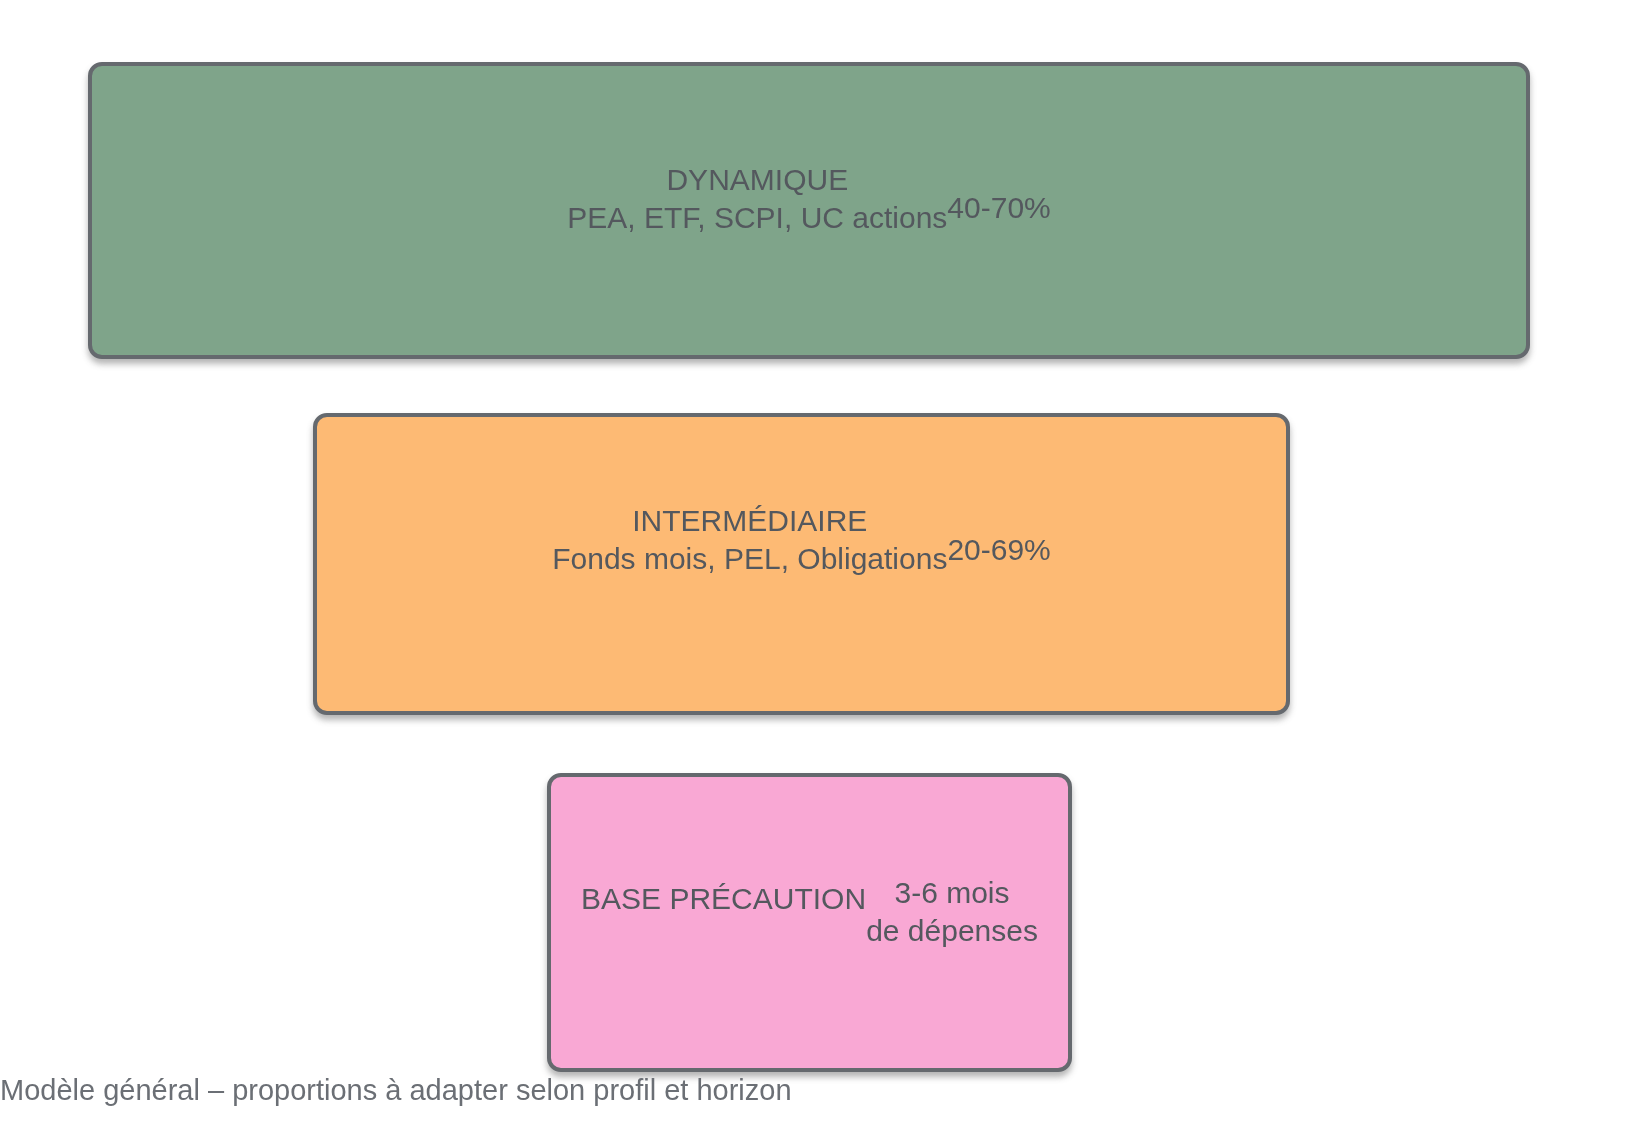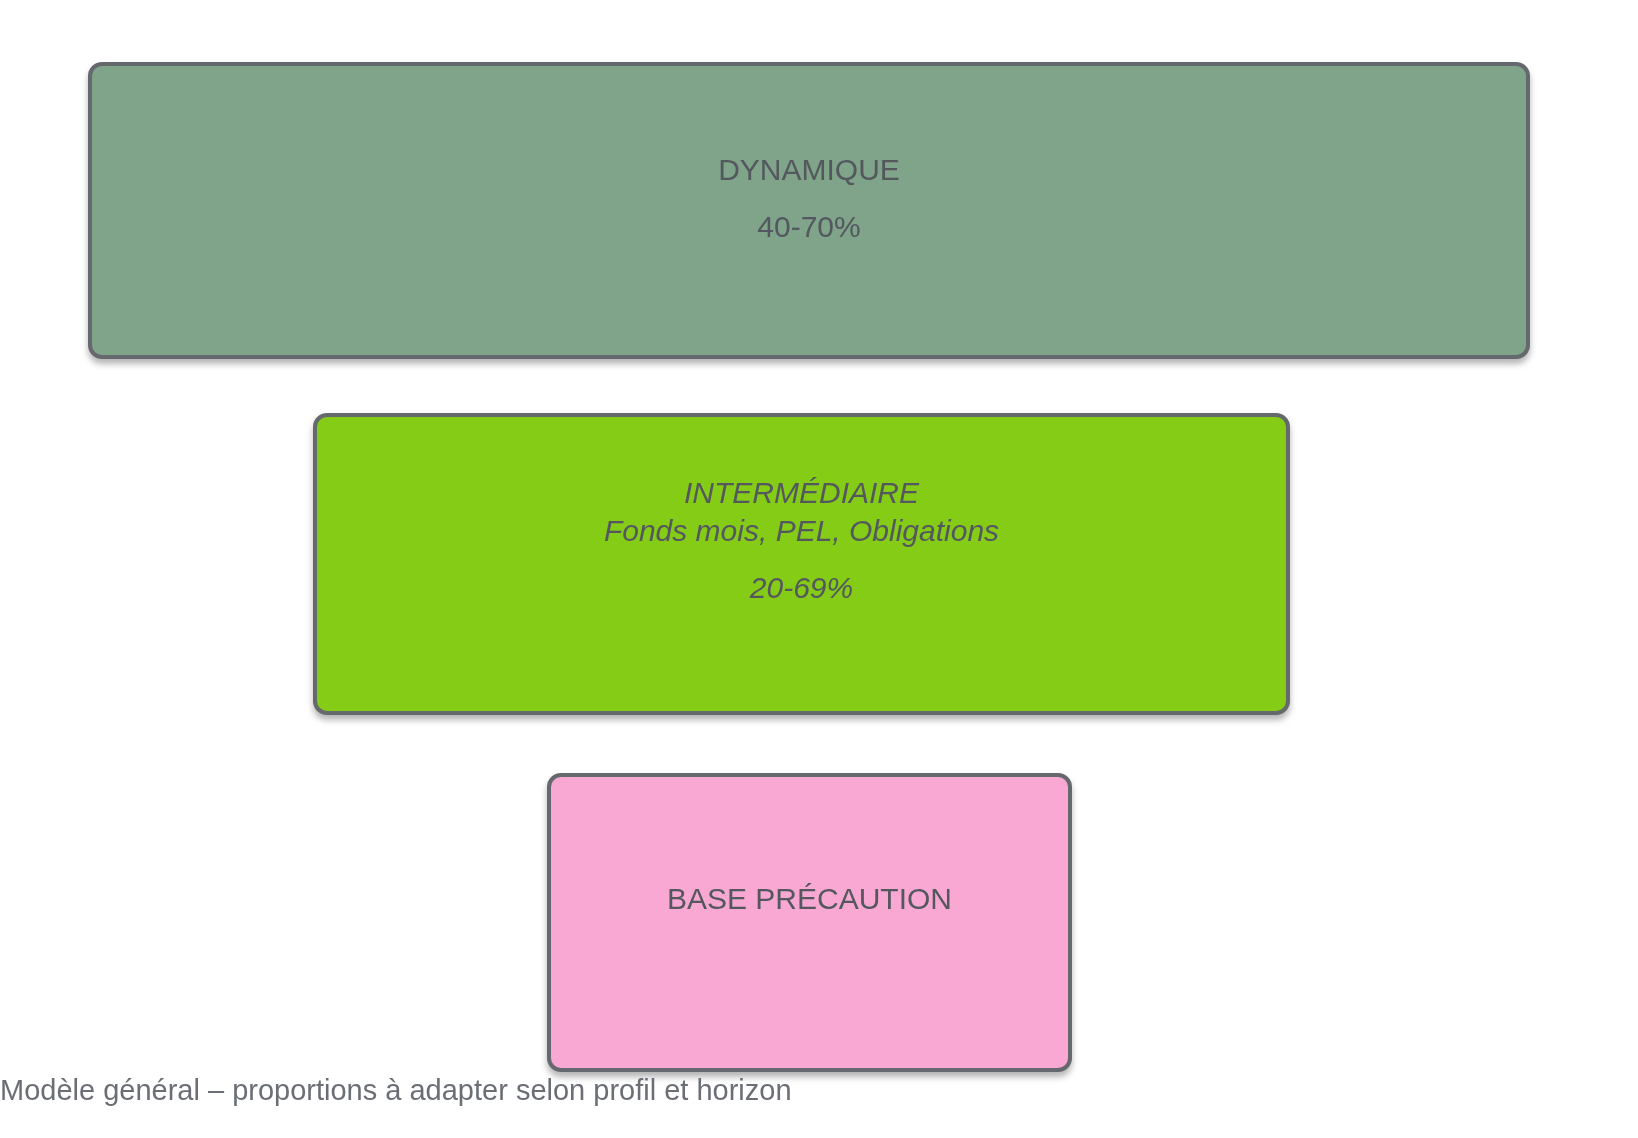--- a/index.html
+++ b/index.html
@@ -16,21 +16,20 @@
     background: #ffffff;
     overflow: hidden;
   }
   .level {
     position: absolute;
     box-sizing: border-box;
     border: 4px solid #65696E;
     border-radius: 14px;
     box-shadow: 0 5px 6px rgba(90, 90, 90, 0.45);
     display: flex;
-    flex-direction: column;
     align-items: center;
     justify-content: center;
     text-align: center;
     color: #54585E;
     font-size: 30px;
     line-height: 38px;
   }
   .level-0 {
     left: 88px;
     top: 62px;
@@ -76,37 +75,42 @@
   }
 </style>
 </head>
 <body>
 
 <div class="canvas">
 
   <section class="level level-0" style="background-color: rgb(127, 164, 138);">
     <div class="title-block">
       <span class="level-title">DYNAMIQUE</span>
+      <span class="level-subtitle">PEA, ETF, SCPI, UC actions</span>
     </div>
     <div class="alloc-block">
       <span class="level-allocation">40-70%</span>
     </div>
   </section>
 
-  <section class="level level-1" style="background-color: #84cc16; font-style: italic;">
+  <section class="level level-1" style="background-color: #fdba74;">
     <div class="title-block">
       <span class="level-title">INTERMÉDIAIRE</span>
       <span class="level-subtitle">Fonds mois, PEL, Obligations</span>
     </div>
     <div class="alloc-block">
       <span class="level-allocation">20-69%</span>
     </div>
   </section>
 
   <section class="level level-2" style="background-color: #f9a8d4;">
     <div class="title-block">
       <span class="level-title">BASE PRÉCAUTION</span>
     </div>
+    <div class="alloc-block">
+      <span class="level-allocation">3-6 mois</span>
+      <span class="level-allocation-line2">de dépenses</span>
+    </div>
   </section>
 
   <div class="caption">Modèle général – proportions à adapter selon profil et horizon</div>
 
 </div>
 
 </body></html>

